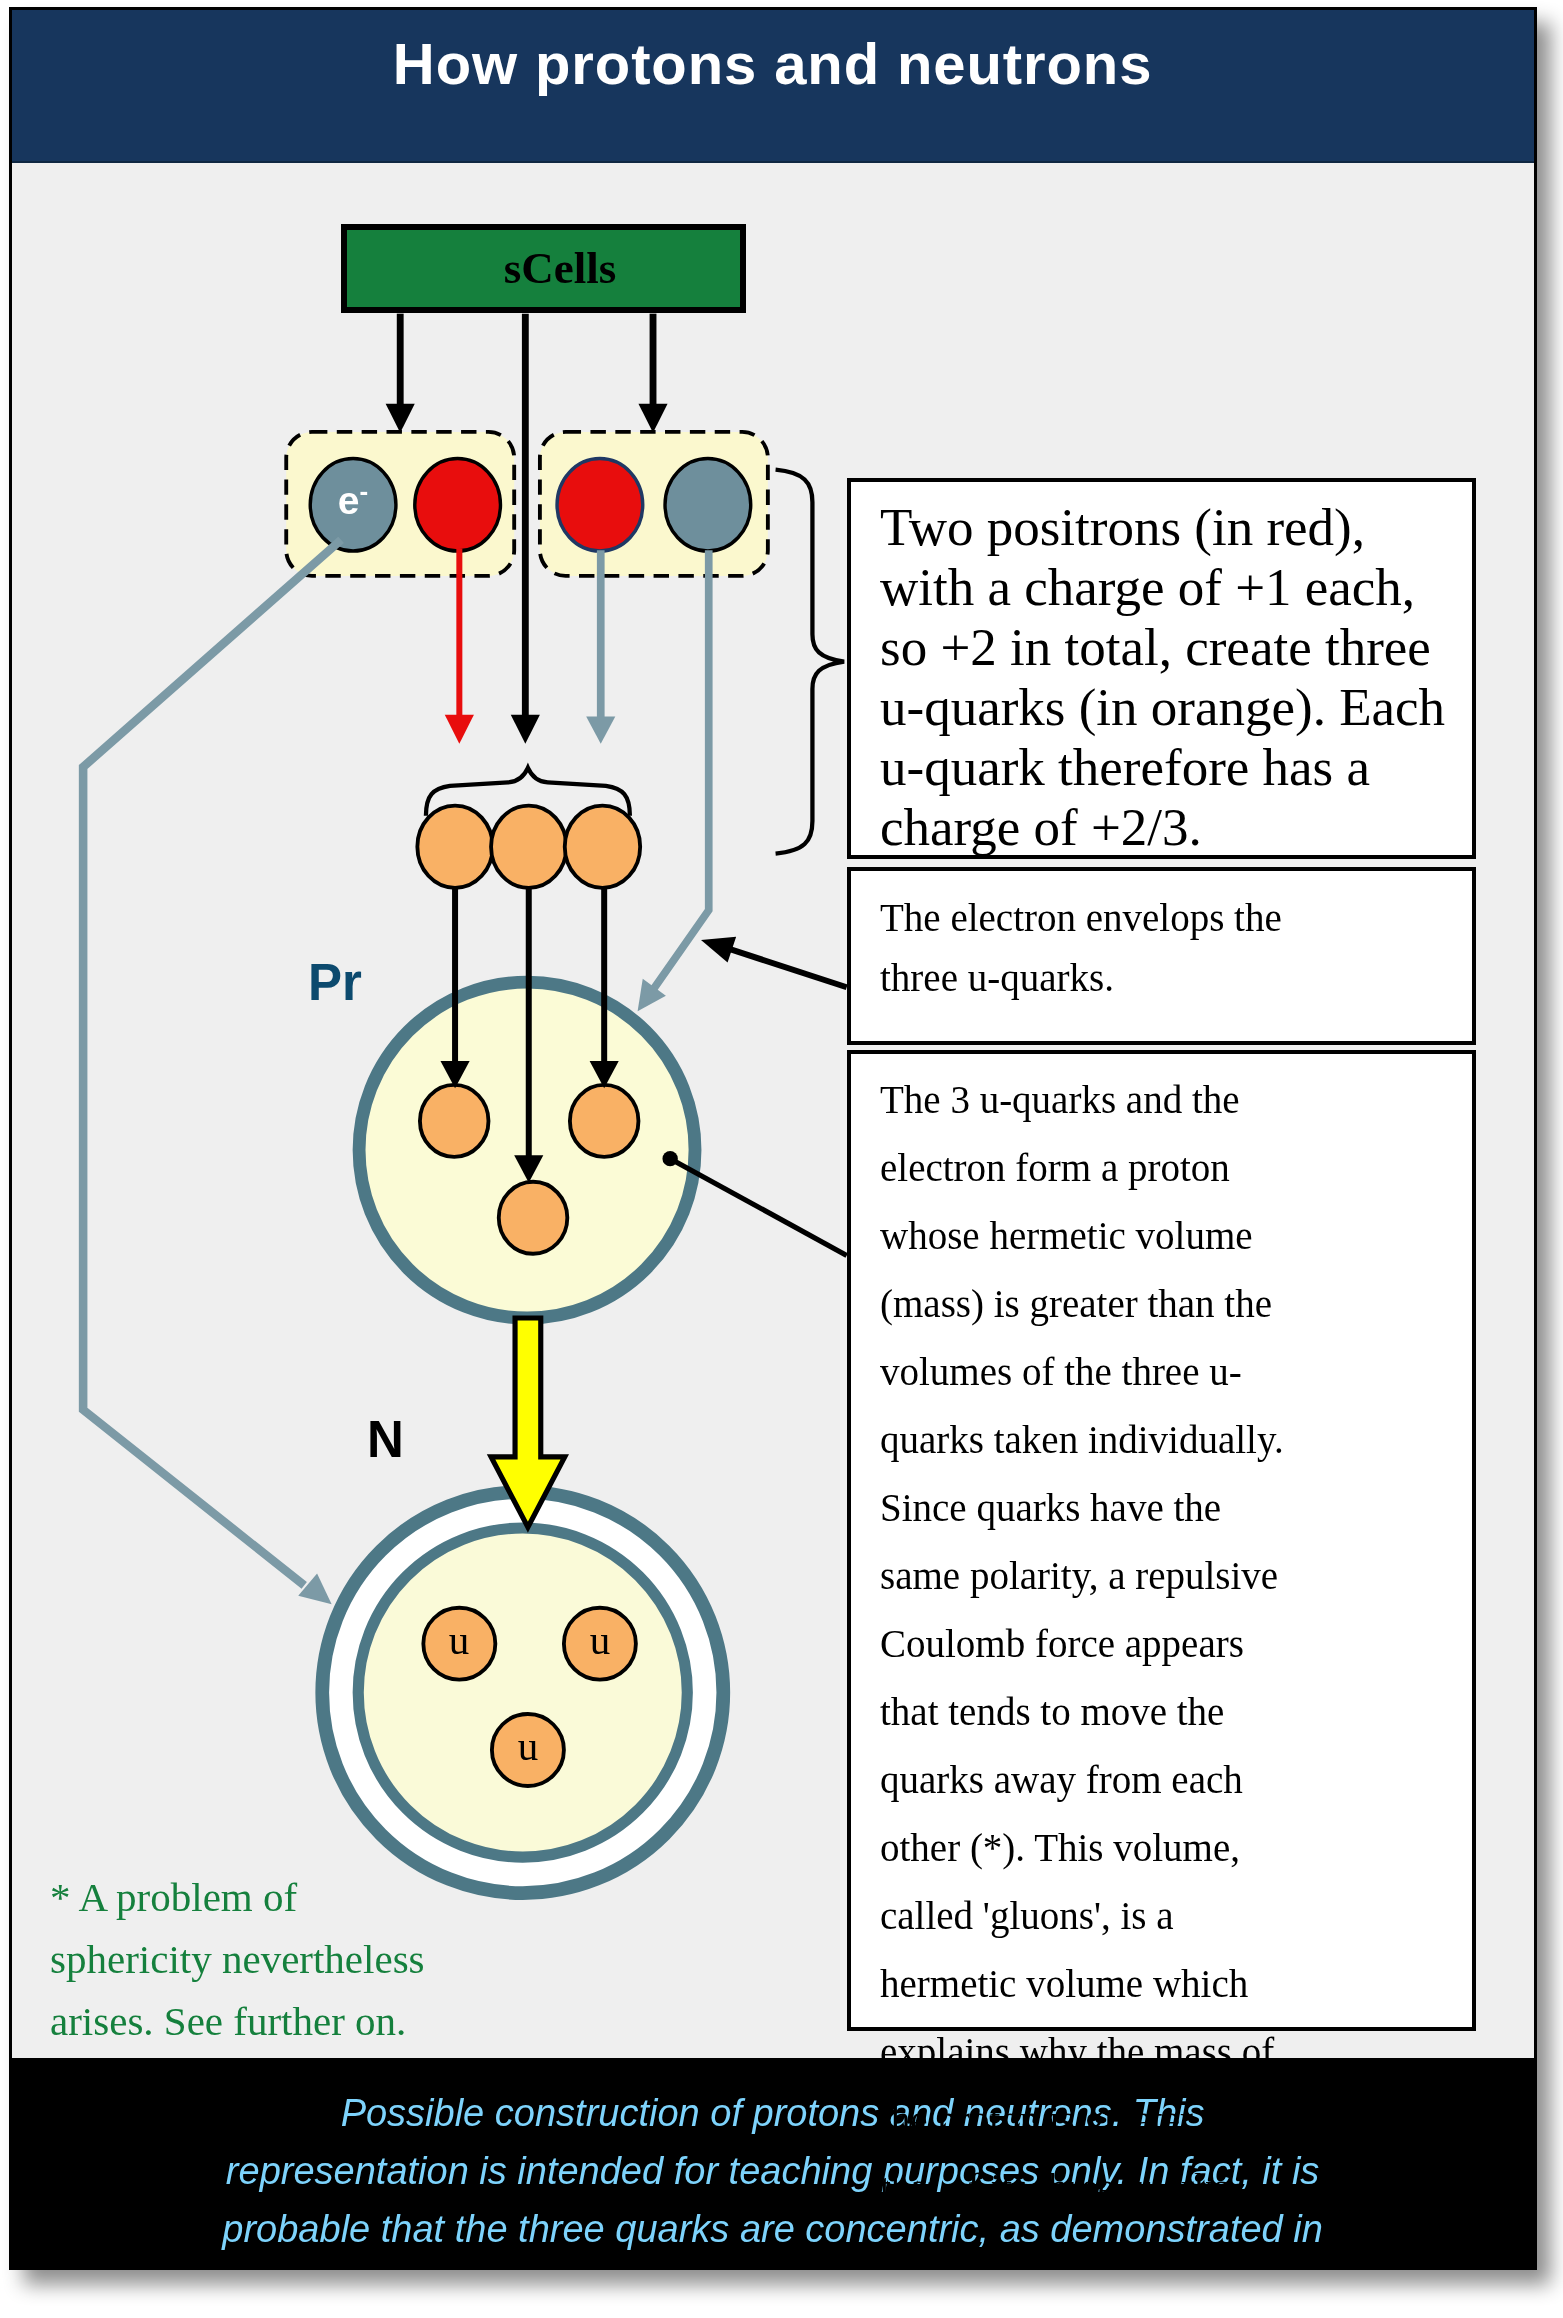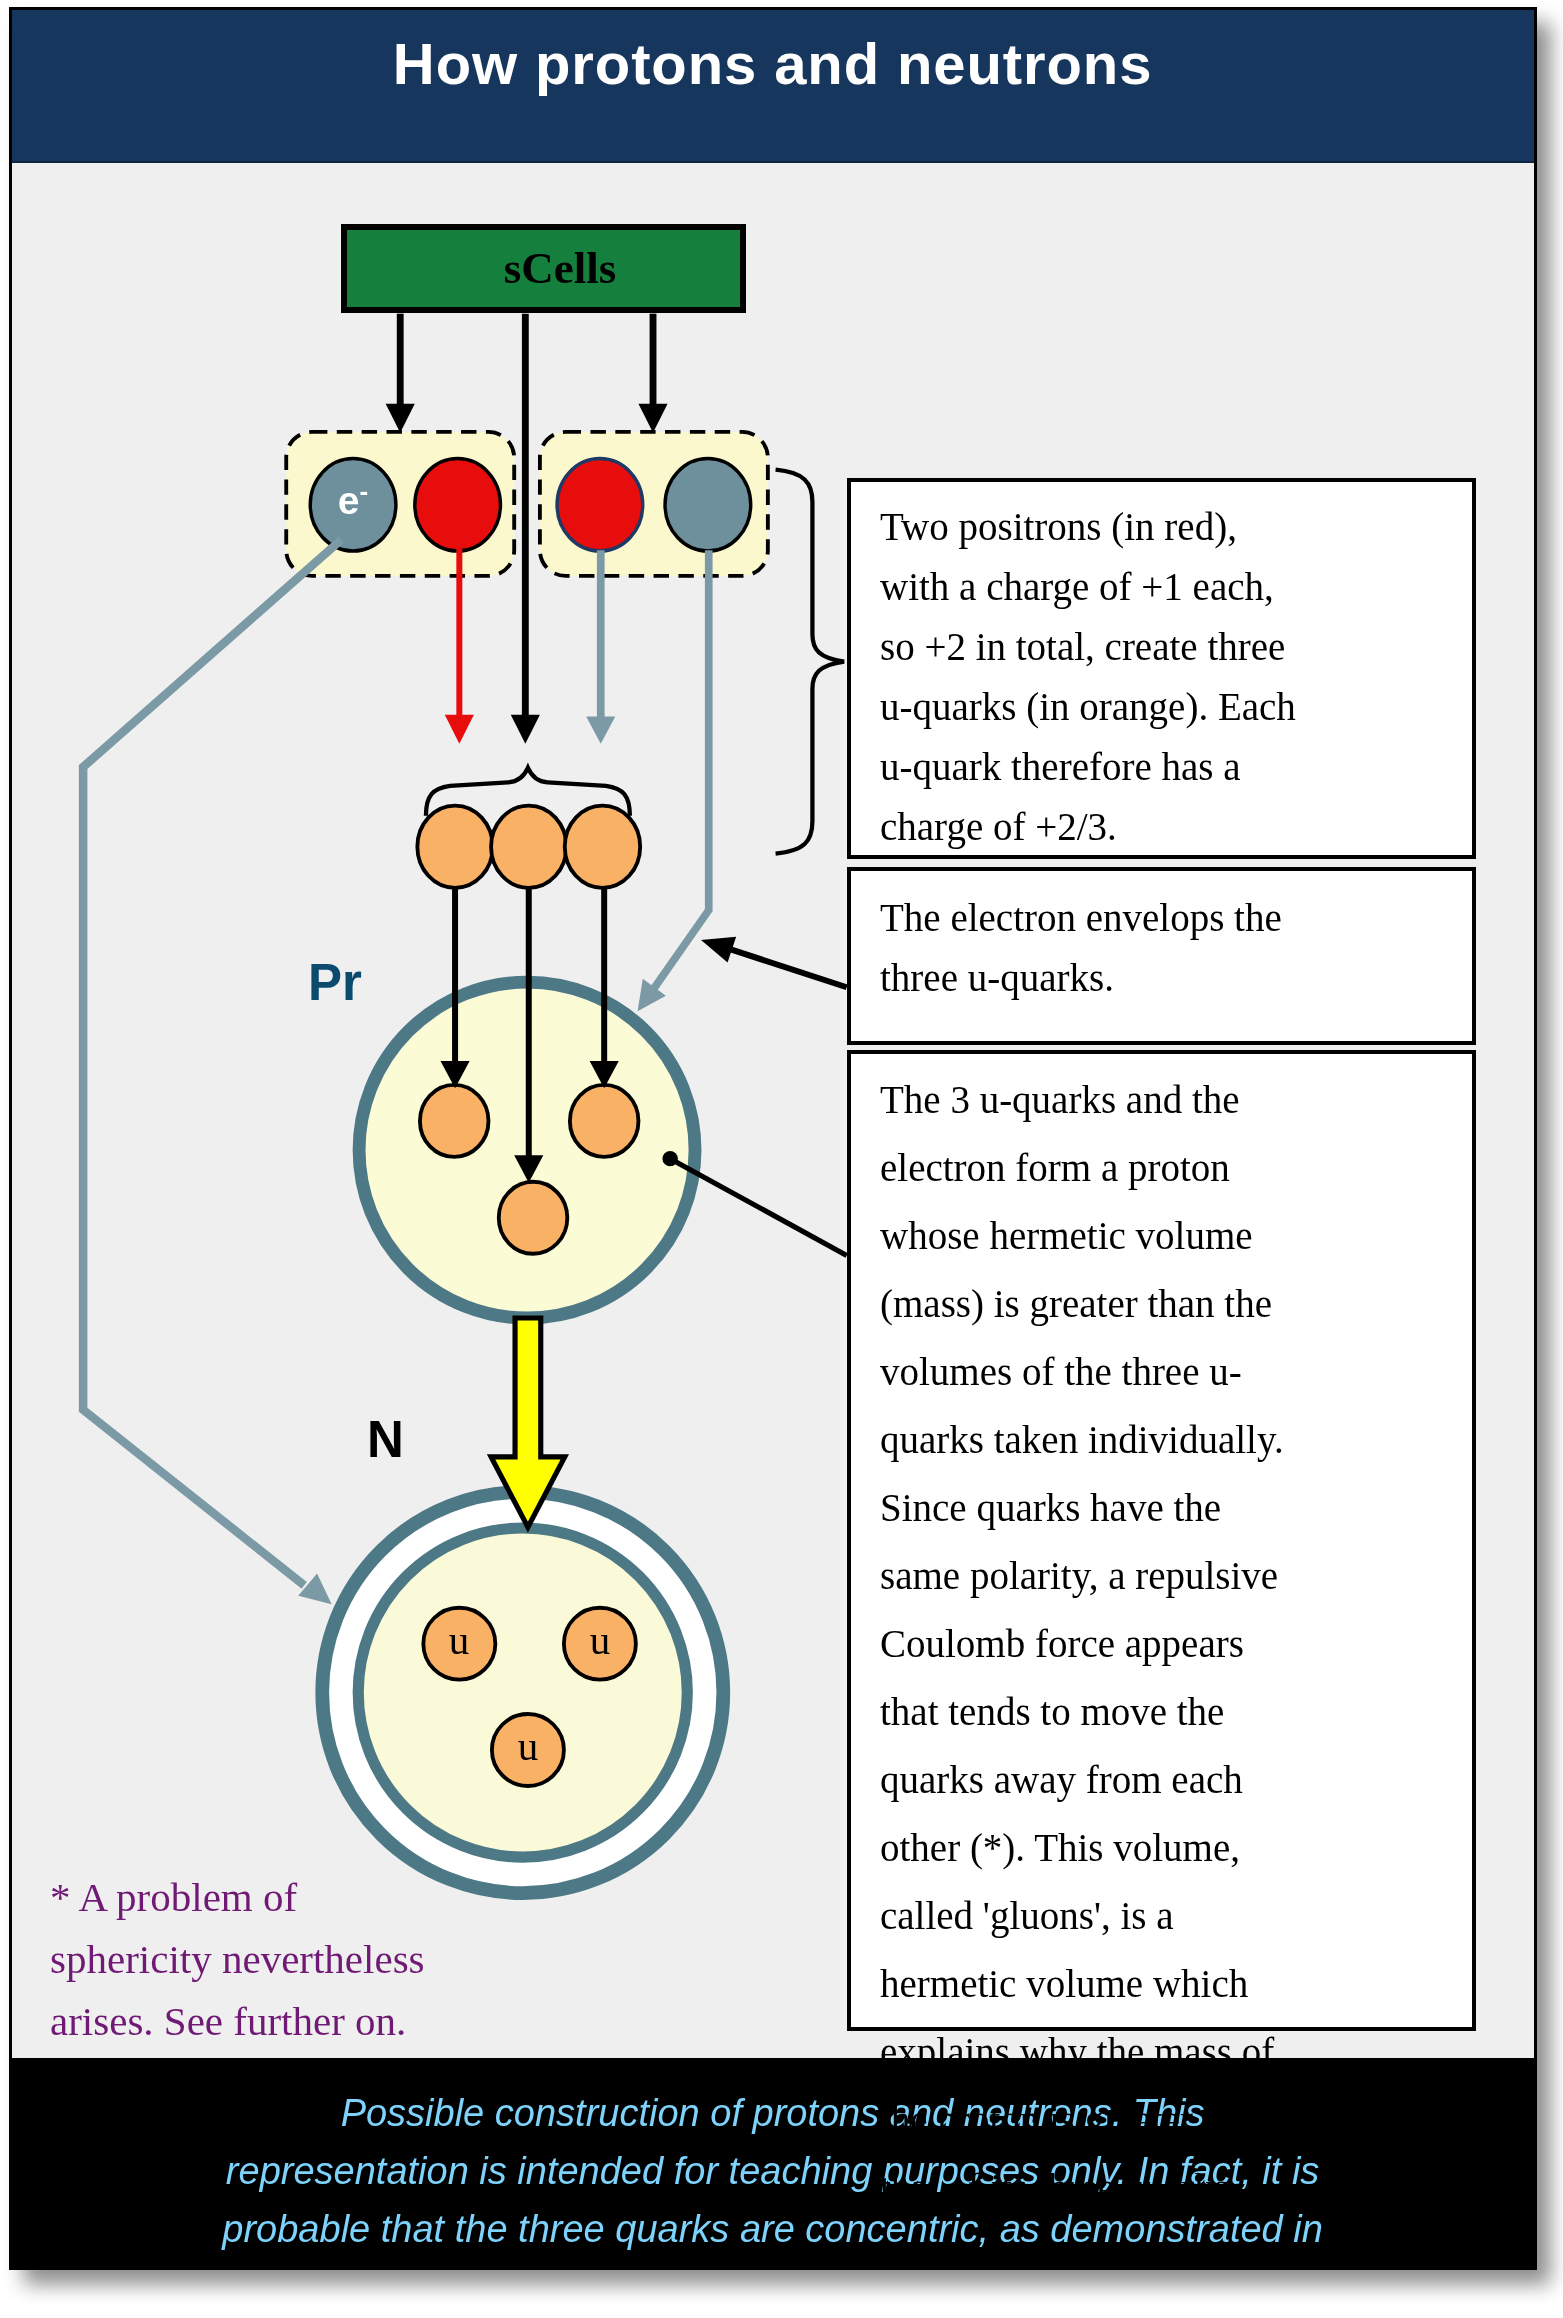--- a/index.html
+++ b/index.html
@@ -16,25 +16,25 @@
   .caption .cap-text{margin-top:26px;text-align:center;color:#7dd3fc;font-style:italic;
        font-size:38px;line-height:58px;white-space:pre-line;font-family:"Liberation Sans",sans-serif;}
   .overlay{position:absolute;left:0;top:0;width:1564px;height:2319px;pointer-events:none;}
   .abs{position:absolute;}
   .scells{left:341px;top:224px;width:360px;height:77px;background:#15803d;border:6px solid #000;
           text-align:center;padding-left:33px;font-family:Liberation Serif, serif;}
   .scells span{font-size:45px;font-weight:bold;line-height:77px;}
   .tbox{background:#ffffff;border:4.3px solid #000;font-family:"Liberation Serif",serif;
         color:#000;white-space:pre-line;}
   .tb1{left:726px;top:326px;width:668px;height:107px;font-size:41px;padding:43px 0 0 53px;}
-  .tb2{left:847px;top:478px;width:566px;height:358px;font-size:39px;line-height:60px;padding:15.4px 26px 0 29px;}
+  .tb2{left:847px;top:478px;width:566px;height:358px;font-size:53px;line-height:60px;padding:15.4px 26px 0 29px;}
   .tb3{left:847px;top:867px;width:566px;height:137px;font-size:39px;line-height:60px;padding:17px 26px 16px 29px;}
   .tb4{left:847px;top:1050px;width:566px;height:961px;font-size:39px;line-height:68px;padding:12px 26px 0 29px;}
   .footnote{left:50px;top:1866px;width:548px;font-family:"Liberation Serif",serif;
-        font-size:41px;line-height:62px;white-space:pre-line;color:#701a75;}
+        font-size:41px;line-height:62px;white-space:pre-line;color:#15803d;}
   .lblPr{left:308px;top:953px;font-size:51px;font-weight:bold;color:#0c4a6e;}
   .lblN{left:367px;top:1410px;font-size:51px;font-weight:bold;color:#000;}
   .lblE{left:310px;top:476px;width:86px;text-align:center;color:#ffffff;
         font-size:39px;font-weight:bold;}
   .lblE sup{font-size:26px;}
   .uLbl{width:72px;text-align:center;font-family:"Liberation Serif",serif;
         font-size:41px;color:#000;}
   .u1{left:423px;top:1616px;} .u2{left:564px;top:1616px;} .u3{left:492px;top:1722px;}
 </style>
 </head>

